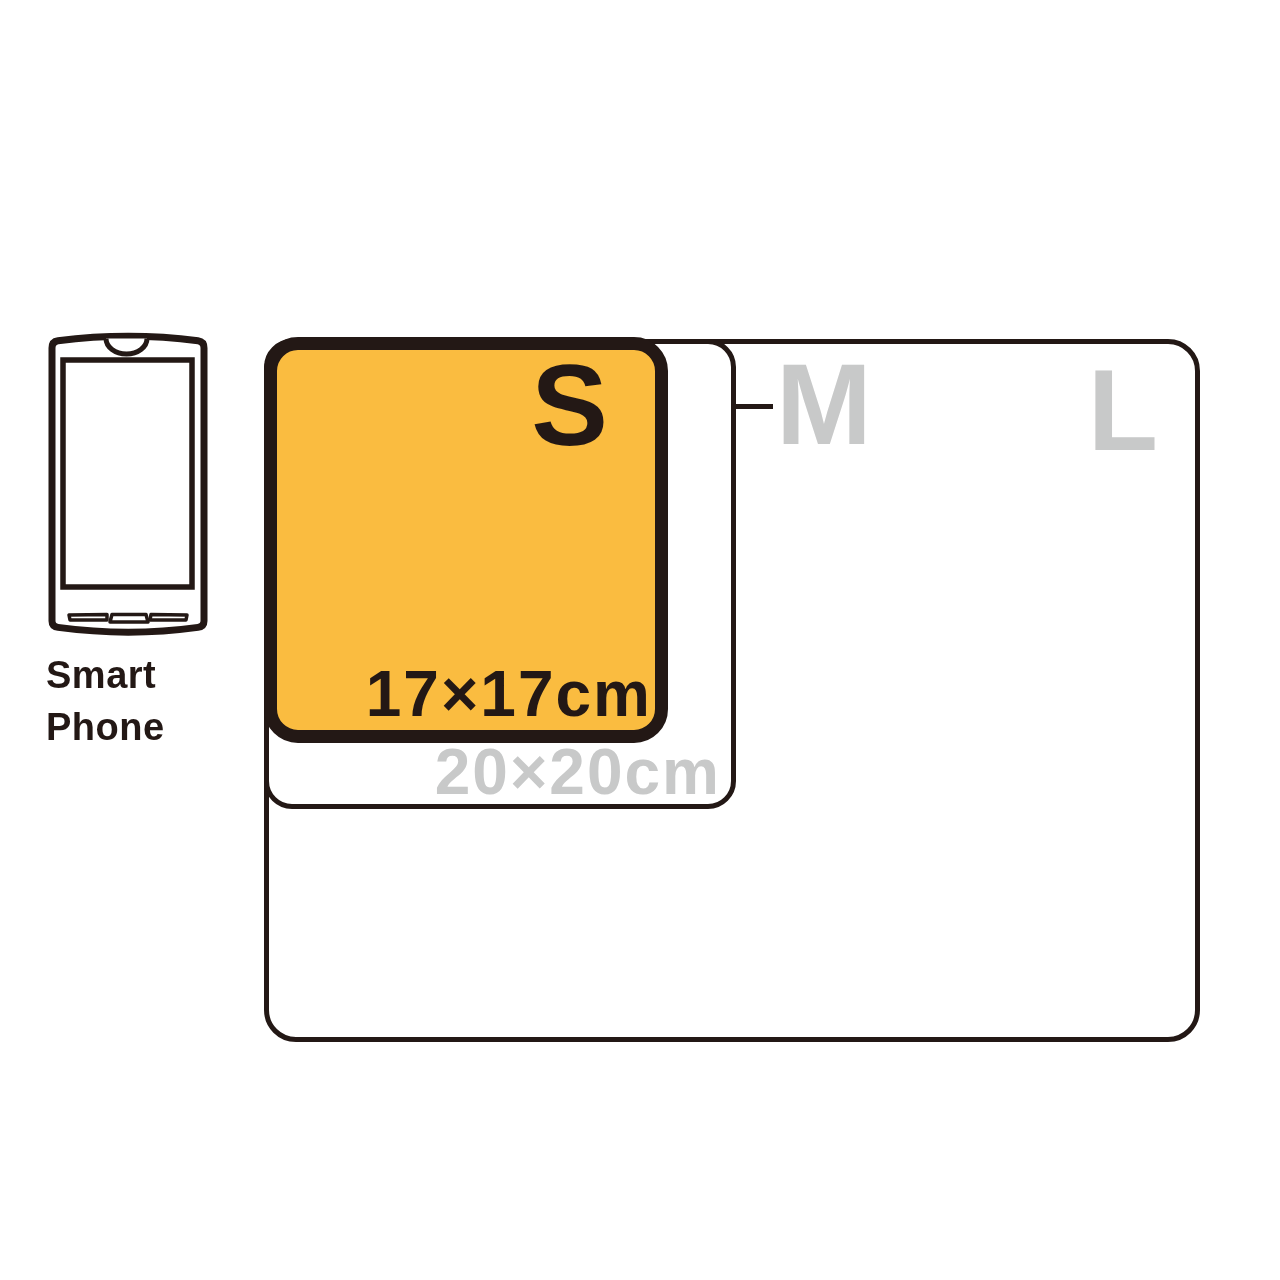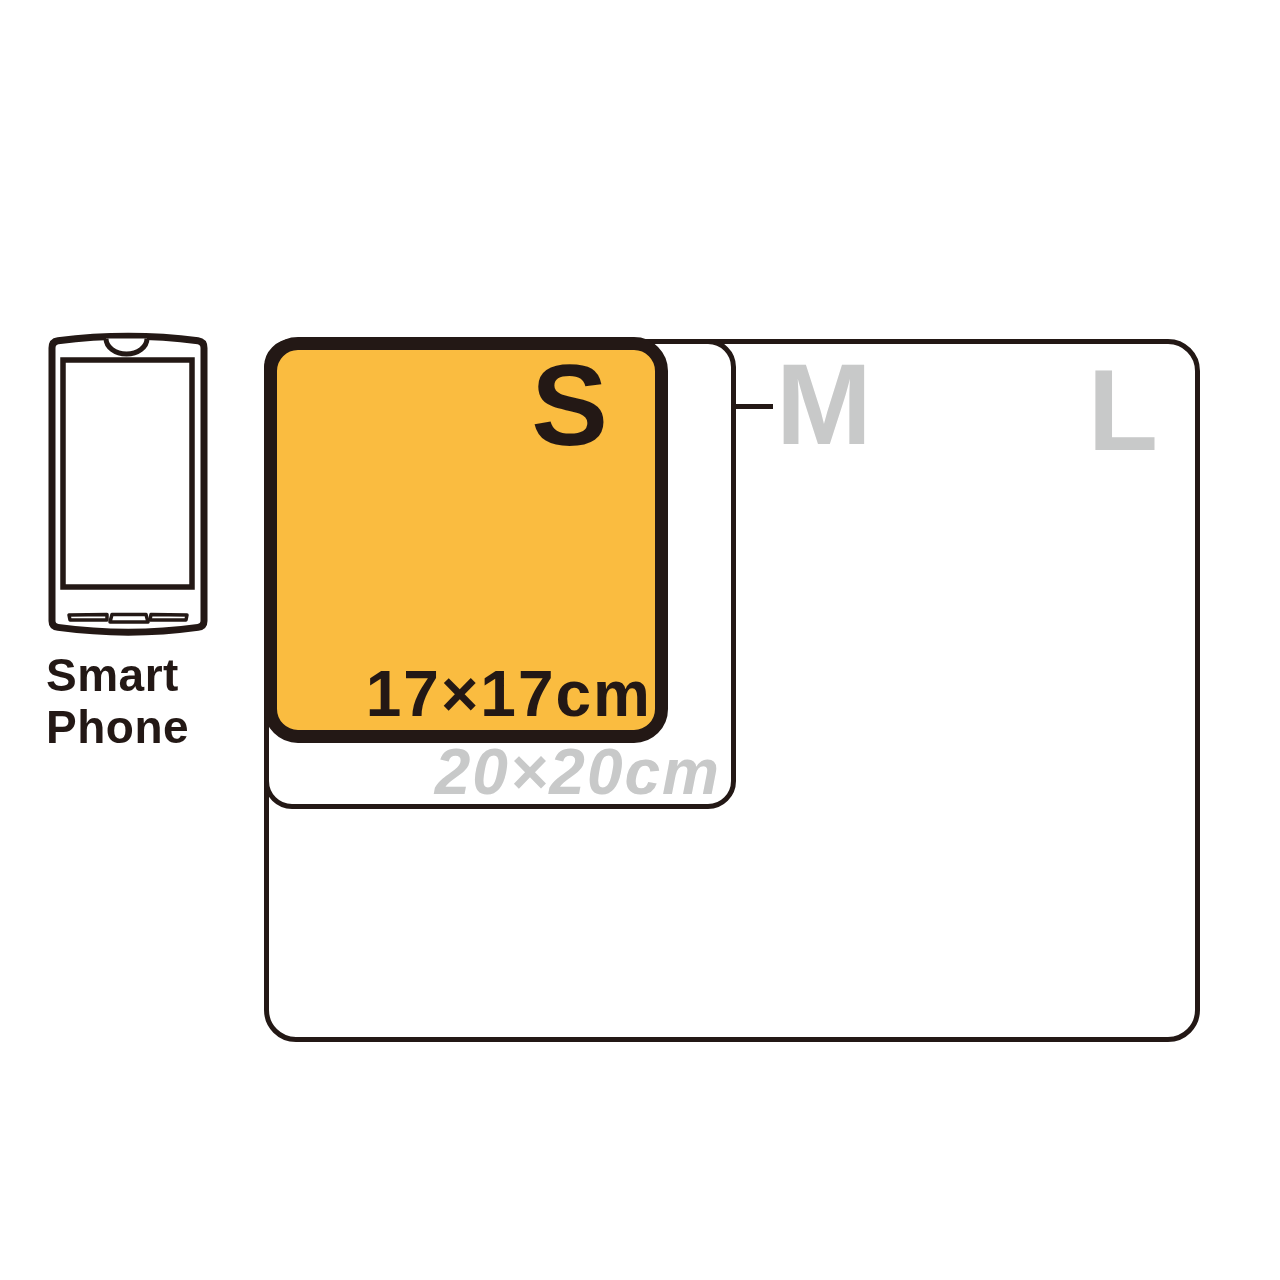--- a/index.html
+++ b/index.html
@@ -68,42 +68,42 @@
 
   .letter-m {
     position: absolute;
     left: 776px; top: 347px;
     font-size: 115px;
     font-weight: bold;
     line-height: 1;
     color: #C8C9C9;
     z-index: 3;
   }
-  .dim-m { bottom: 0px; right: 10px; font-style: italic; }
+  .dim-m { bottom: 0px; right: 10px; }
 
   .letter-l { top: 9px; right: 37px; }
   .dim-l   { bottom: 14px; right: 18px; }
 
   .m-tick {
     position: absolute;
     left: 736px; top: 404px;
     width: 37px; height: 5px;
     background: #231815;
     z-index: 3;
   }
 
   .phone-svg {
     position: absolute;
     left: 46px; top: 330px;
     width: 164px; height: 312px;
   }
   .phone-label {
     position: absolute;
     left: 46px; top: 649px;
-    font-size: 46px;
+    font-size: 38px;
     font-weight: bold;
     line-height: 52px;
     color: #231815;
     letter-spacing: 0.5px;
     z-index: 1;
   }
 </style>
 </head>
 <body>
 

